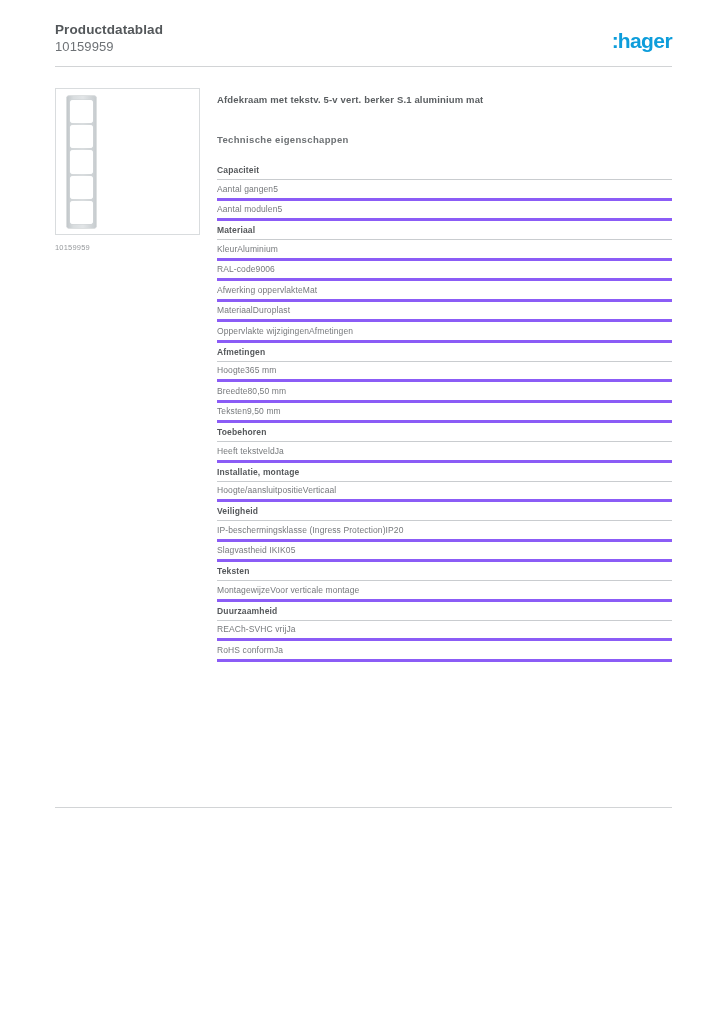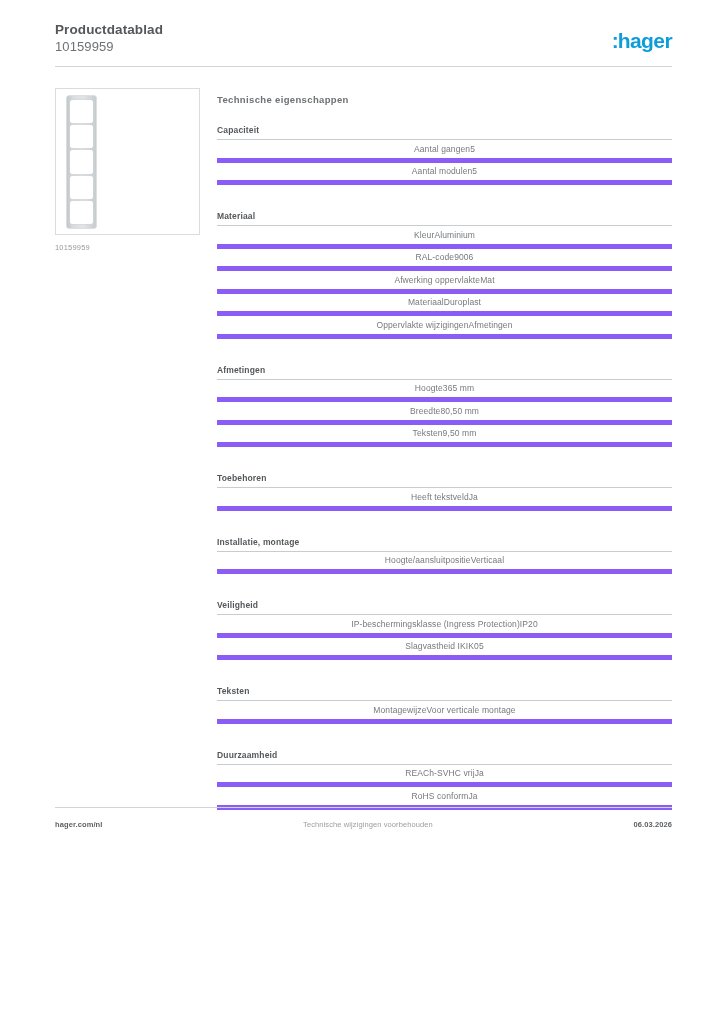--- a/index.html
+++ b/index.html
@@ -125,42 +125,42 @@
   }
   .spec-subtitle {
     font-size: 9.5px;
     font-weight: bold;
     color: #6d7174;
     letter-spacing: 0.35px;
     line-height: 12px;
     margin-bottom: 19px;
   }
 
-  .group { margin-bottom: 26px; }
+  .group { margin-bottom: 4px; }
 
   .group-title {
     font-size: 8.5px;
     font-weight: bold;
     color: #55585b;
     letter-spacing: 0.15px;
     line-height: 11px;
     padding-bottom: 3px;
     border-bottom: 1px solid #c9cccf;
   }
 
   .row {
     display: flex;
-    justify-content: center;
+    justify-content: flex-start;
     align-items: baseline;
     font-size: 8.5px;
     color: #76797c;
     letter-spacing: 0.1px;
     line-height: 11px;
     padding: 3.5px 0 3px 0;
-    border-bottom: 5px solid #8b5cf6;
+    border-bottom: 3px solid #8b5cf6;
   }
   .row .label { text-align: left; white-space: nowrap; }
   .row .value { text-align: right; white-space: nowrap; }
 
   
   .footer-rule {
     position: absolute;
     left: 55px;
     bottom: 45px;
     width: 617px;
@@ -215,20 +215,21 @@
       <div class="frame-cell"></div>
       <div class="frame-cell"></div>
       <div class="frame-cell"></div>
       <div class="frame-cell"></div>
       <div class="frame-cell"></div>
     </div>
   </div>
   <div class="product-caption">10159959</div>
 
   <div class="spec">
+    <div class="product-title">Afdekraam met tekstv. 5-v vert. berker S.1 aluminium mat</div>
     <div class="spec-subtitle">Technische eigenschappen</div>
     <div id="groups">
         <div class="group">
           <div class="group-title">Capaciteit</div>
           <div class="row">
             <span class="label">Aantal gangen</span>
             <span class="value">5</span>
           </div>
           <div class="row">
             <span class="label">Aantal modulen</span>
@@ -313,19 +314,14 @@
           </div>
           <div class="row">
             <span class="label">RoHS conform</span>
             <span class="value">Ja</span>
           </div>
         </div>
       </div>
   </div>
 
   <div class="footer-rule"></div>
-  <div class="footer">
-    <div class="footer-left">hager.com/nl</div>
-    <div class="footer-center">Technische wijzigingen voorbehouden</div>
-    <div class="footer-right">06.03.2026</div>
-  </div>
 
 </div>
 
 </body></html>

